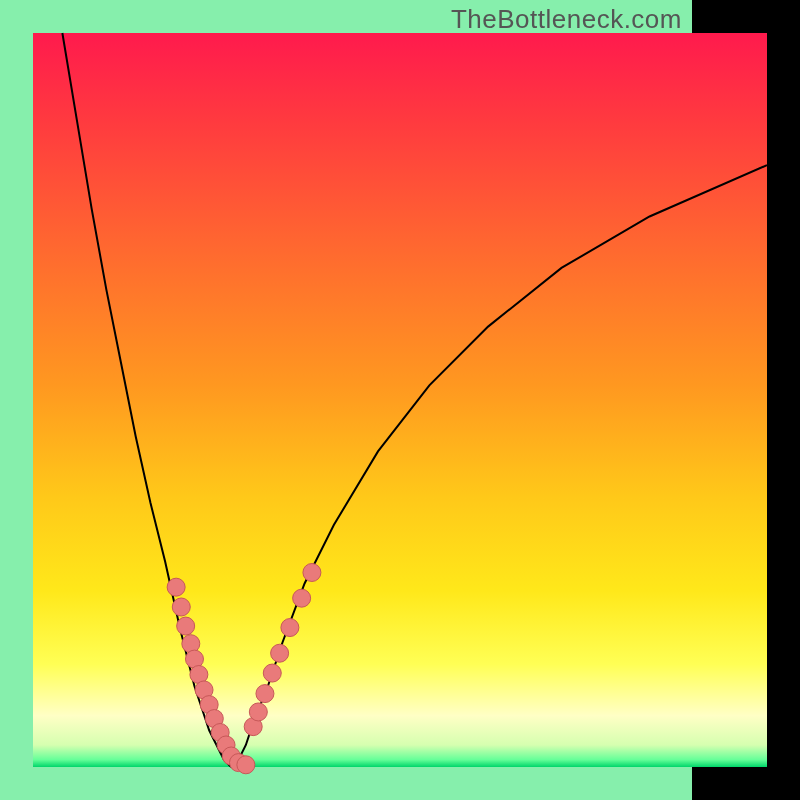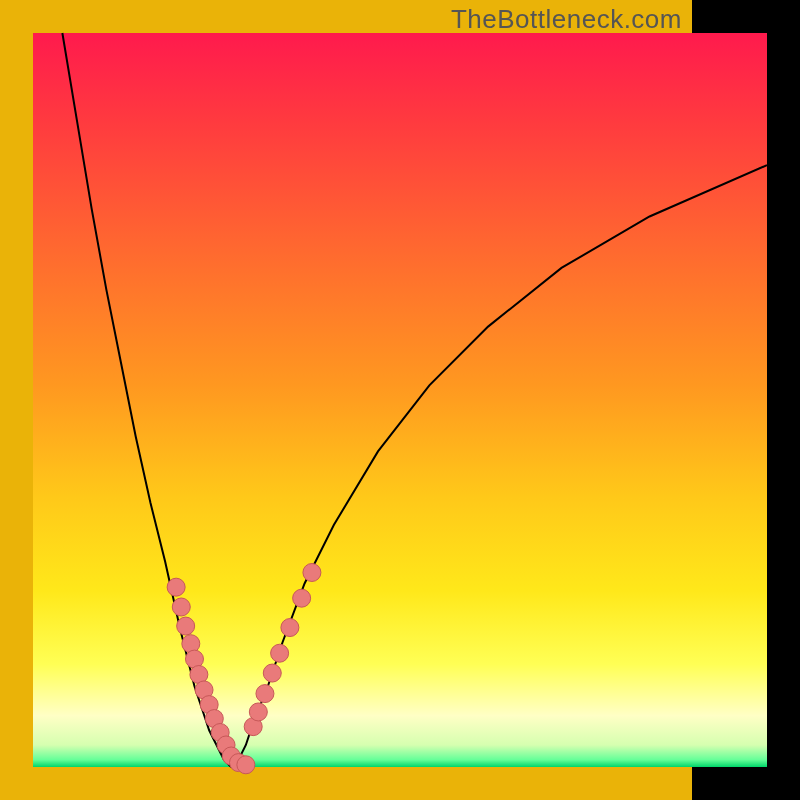--- a/index.html
+++ b/index.html
@@ -8,21 +8,21 @@
     width: 800px;
     height: 800px;
     overflow: hidden;
     background: #000;
     font-family: Arial, Helvetica, sans-serif;
   }
   .frame {
     position: relative;
     width: 692px;
     height: 800px;
-    background: #eab308;
+    background: #86efac;
   }
   .watermark {
     position: absolute;
     top: 4px;
     right: 10px;
     color: #555;
     font-size: 26px;
     font-weight: 500;
     letter-spacing: 0.5px;
     z-index: 10;

